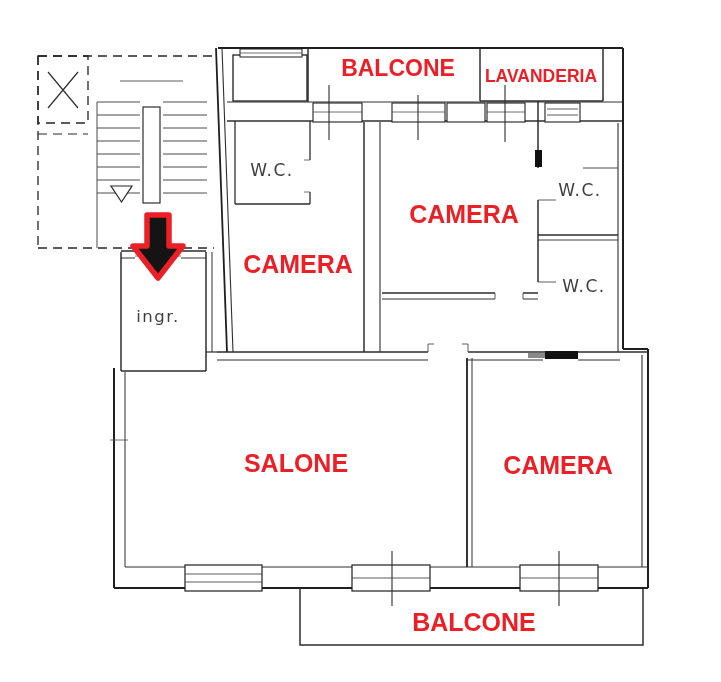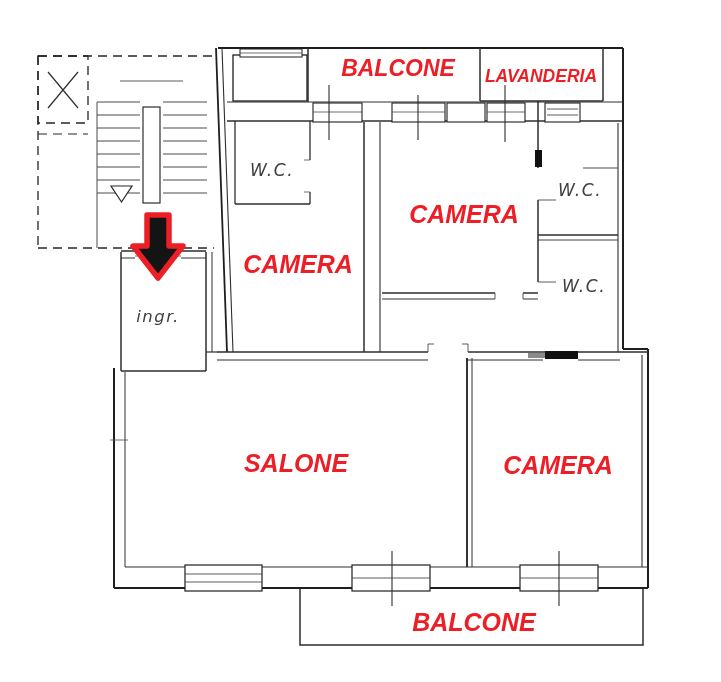--- a/index.html
+++ b/index.html
@@ -1,17 +1,17 @@
 <!DOCTYPE html>
 <html><head>
 <meta charset="utf-8">
 <style>
   html,body{margin:0;padding:0;background:#ffffff;}
   body{font-family:"Liberation Sans", sans-serif;}
-  .canvas{position:relative;width:721px;height:682px;background:#ffffff;overflow:hidden;font-style:italic;}
+  .canvas{position:relative;width:721px;height:682px;background:#ffffff;overflow:hidden;}
   svg{display:block;}
   .room-label{fill:#ec1f27;font-weight:bold;font-family:"Liberation Sans",sans-serif;}
   .muted-label{fill:#3f3f3f;font-weight:400;letter-spacing:1.5px;font-family:"DejaVu Sans",sans-serif;}
   .wall{stroke:#1f1f1f;fill:none;}
   .thin{stroke:#2e2e2e;fill:none;}
   .lite{stroke:#4a4a4a;fill:none;}
   .dashed{stroke:#262626;fill:none;stroke-dasharray:9 6;}
   .winbox{fill:#ffffff;stroke:#1f1f1f;}
 </style>
 </head>

